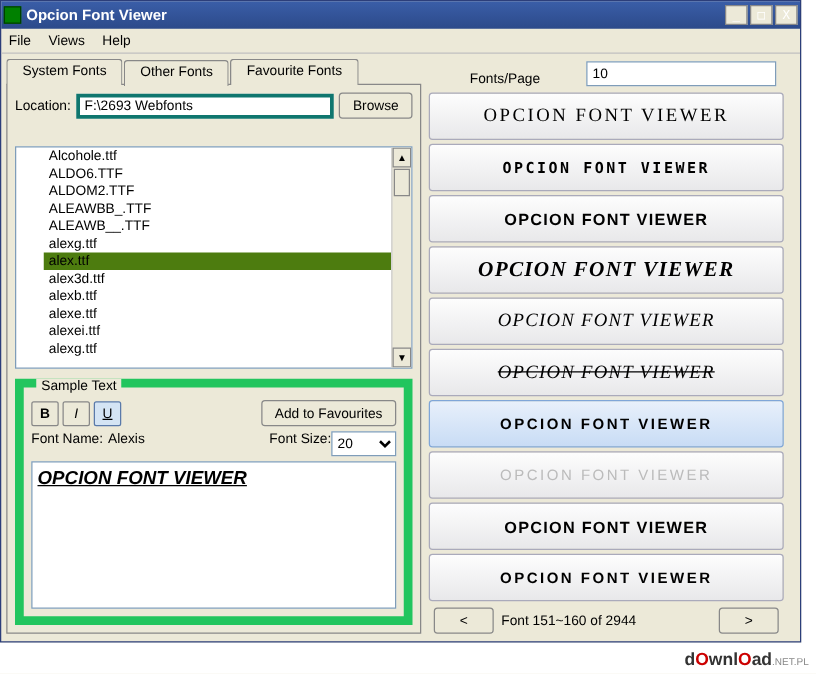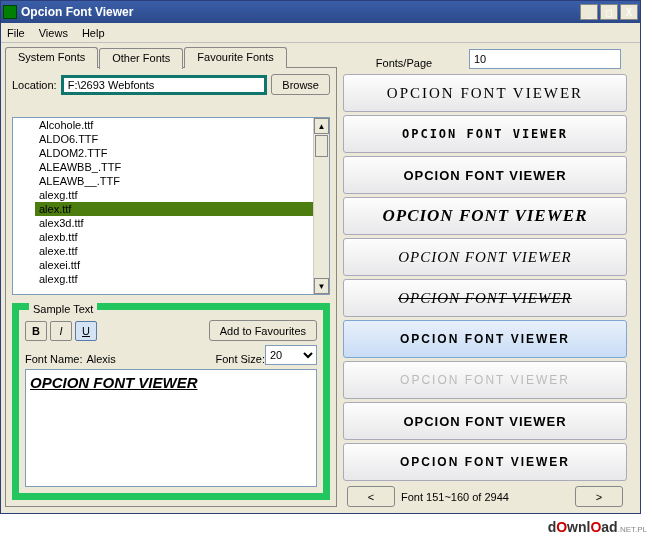--- a/index.html
+++ b/index.html
@@ -31,21 +31,21 @@
 .vscroll .thumb { position:absolute; top:17px; left:1px; right:1px; height:22px; background:#ece9d8; border:1px solid #888; }
 .fieldset { border: 7px solid #22c55e; padding: 6px; margin-top: 8px; }
 .legend { font-size: 11px; padding: 0 4px; margin-left: 4px; background:#ece9d8; position:relative; top:-13px; display:inline-block; }
 .fs-body { margin-top: -8px; }
 .strow { display: flex; align-items: center; gap: 3px; margin-bottom: 4px; }
 .fmt-btn { width: 22px; height: 20px; border: 1px solid #888; background:#ece9d8; font-size:11px; font-family:inherit; cursor:pointer; border-radius:2px; }
 .fmt-btn.b { font-weight:bold; }
 .fmt-btn.i { font-style:italic; }
 .fmt-btn.u { text-decoration:underline; background:#d4e4f4; border-color:#5a7aaa; }
 .spacer { flex: 1; }
-.namerow { display:flex; align-items:flex-end; margin-bottom:4px; }
+.namerow { display:flex; align-items:flex-start; margin-bottom:4px; }
 .select { height:20px; border:1px solid #7f9db9; background:#fff; font-size:11px; font-family:inherit; width:52px; }
 .samplebox { border:1px solid #7f9db9; background:#fff; height:118px; padding:4px; position:relative; }
 .sample { font-style: italic; font-weight: bold; font-size: 15px; text-decoration: underline; }
 .fpp { display:flex; align-items:flex-end; gap:10px; padding: 2px 6px 5px; }
 .fpp-lbl { width:110px; text-align:center; }
 .fpp-in { flex:1; height:20px; border:1px solid #7f9db9; background:#fff; padding:0 4px; font-size:11px; font-family:inherit; }
 .preview-col { flex:1; display:flex; flex-direction:column; gap:3px; }
 .preview { height:38px; border:1px solid #aab; border-radius:3px; background: linear-gradient(#fdfdfd,#e8e8ea); display:flex; align-items:center; justify-content:center; font-size:15px; cursor:pointer; letter-spacing:1px; }
 .preview.sel { background: linear-gradient(#e8f0fb,#c8dcf5); border-color:#7fa6d8; }
 .preview.p0 { font-family: 'Comic Sans MS', cursive; letter-spacing:2px; }

